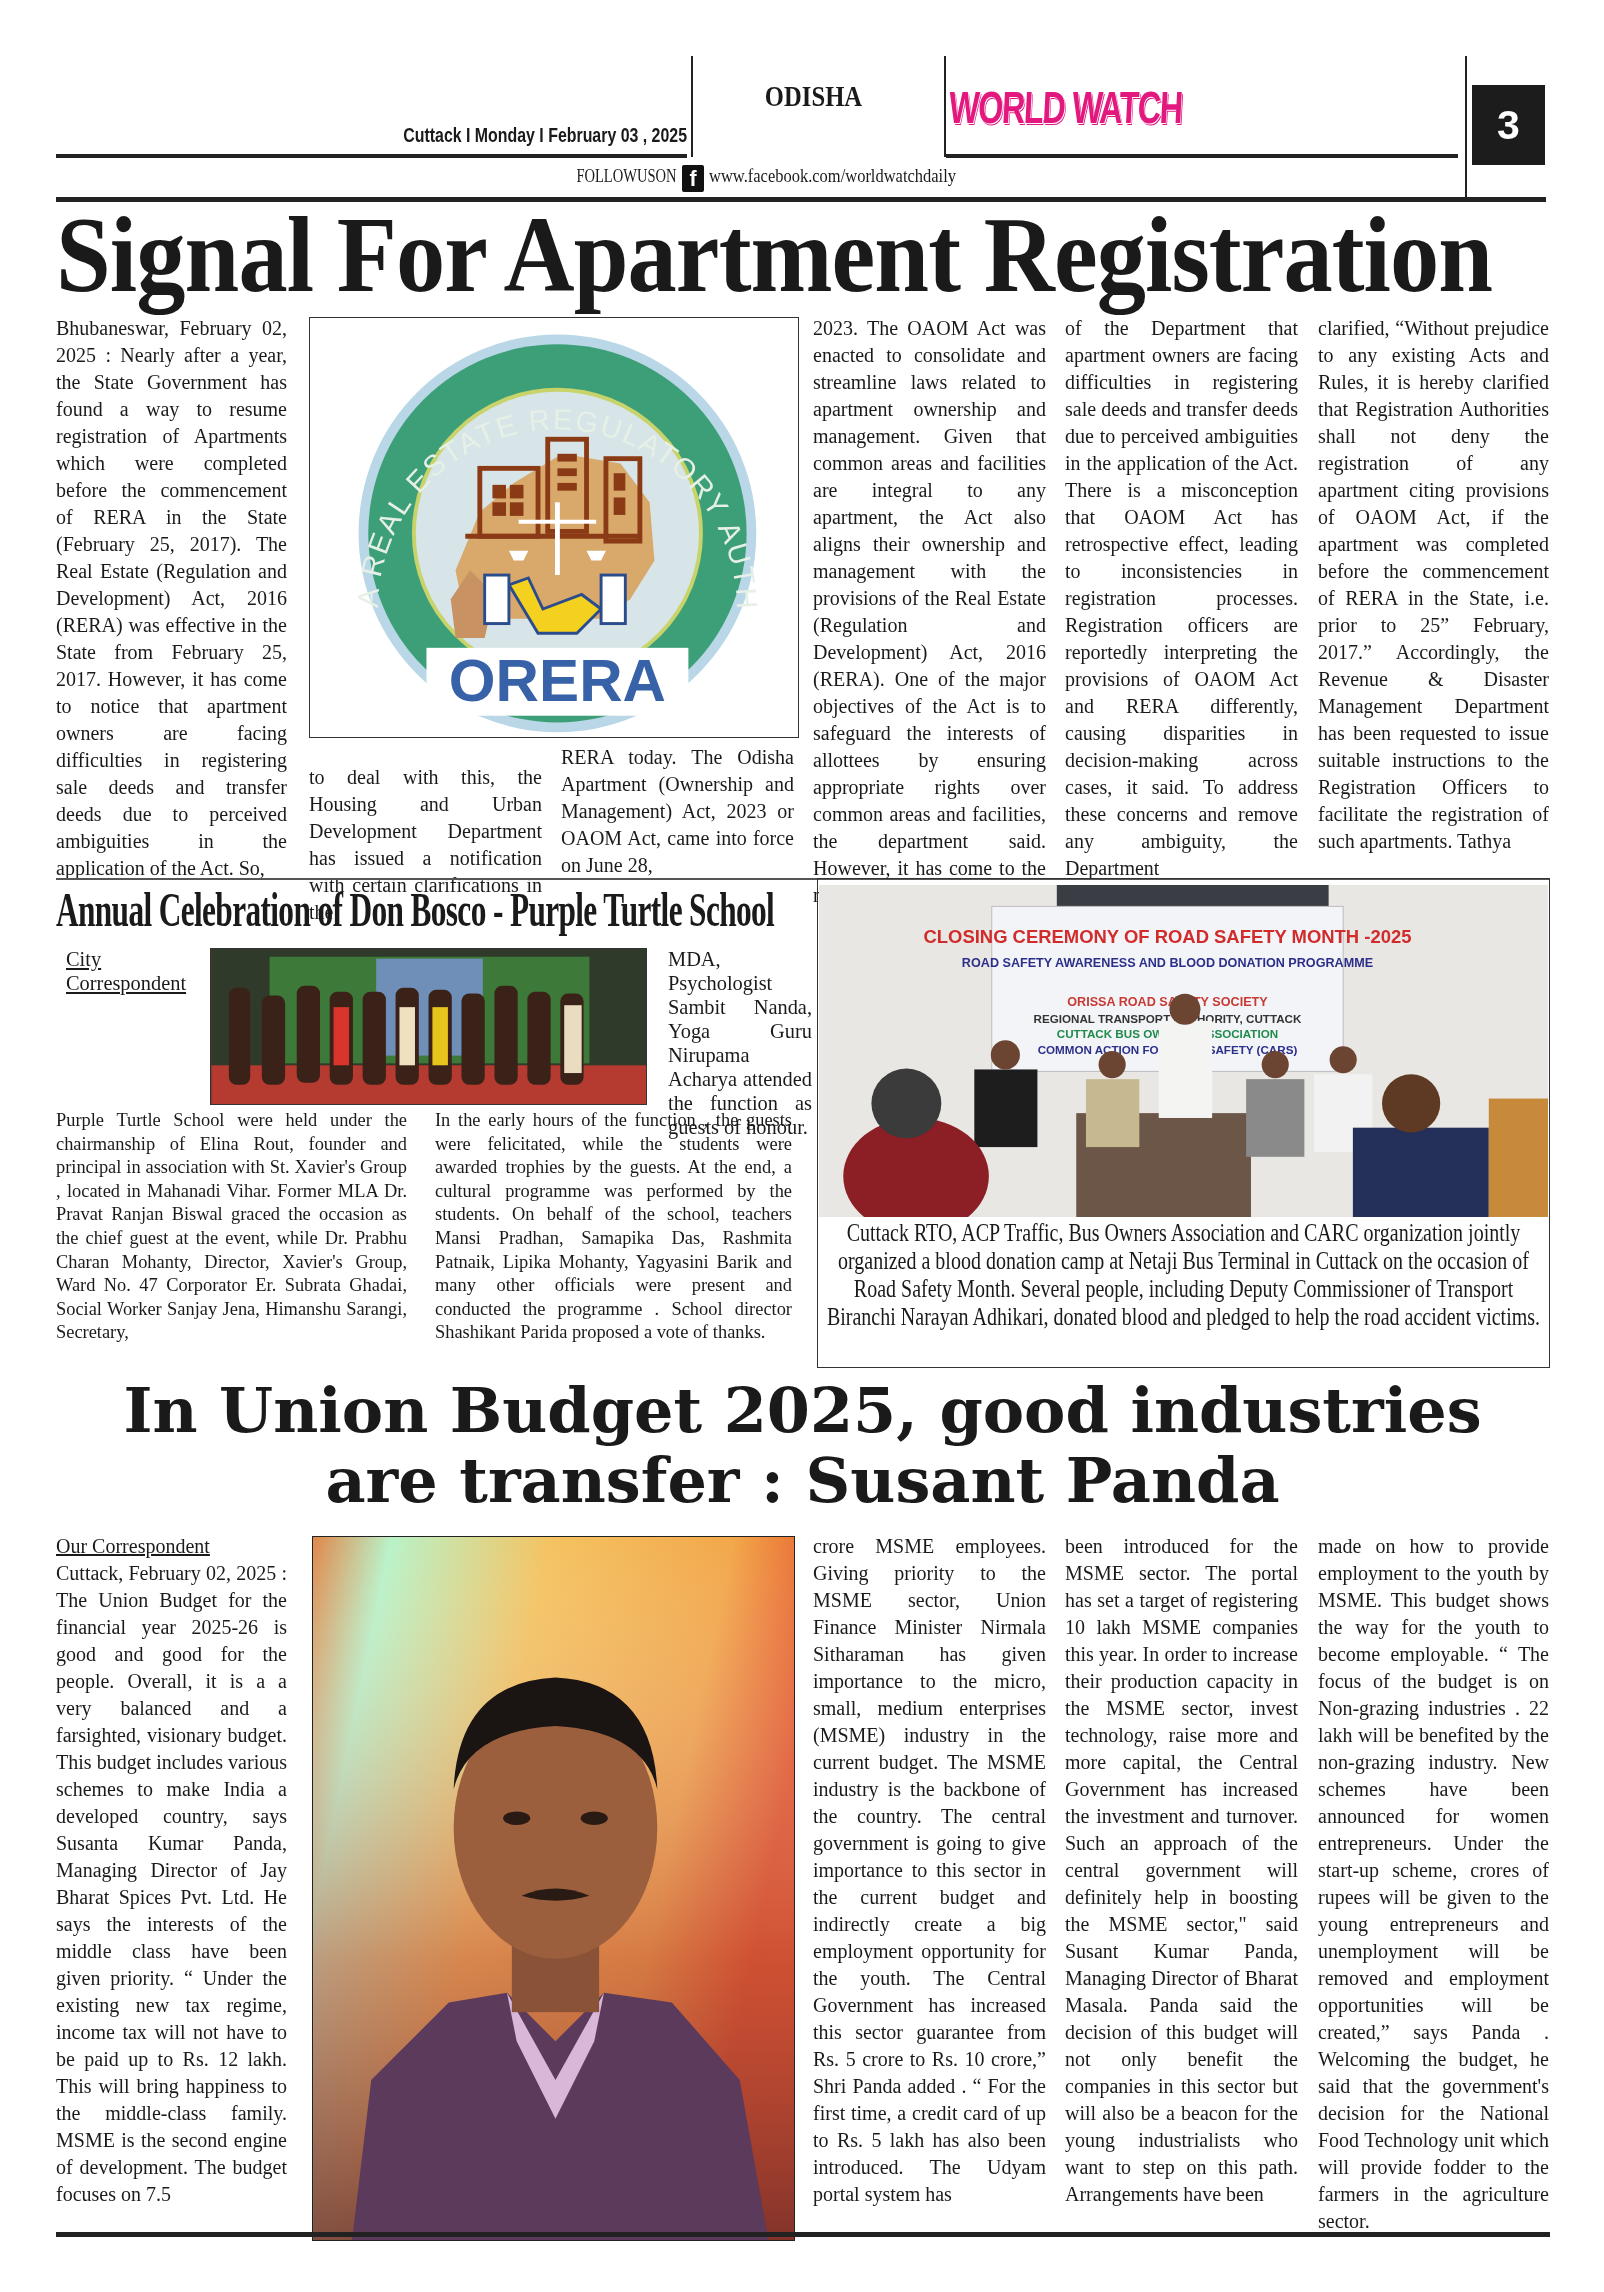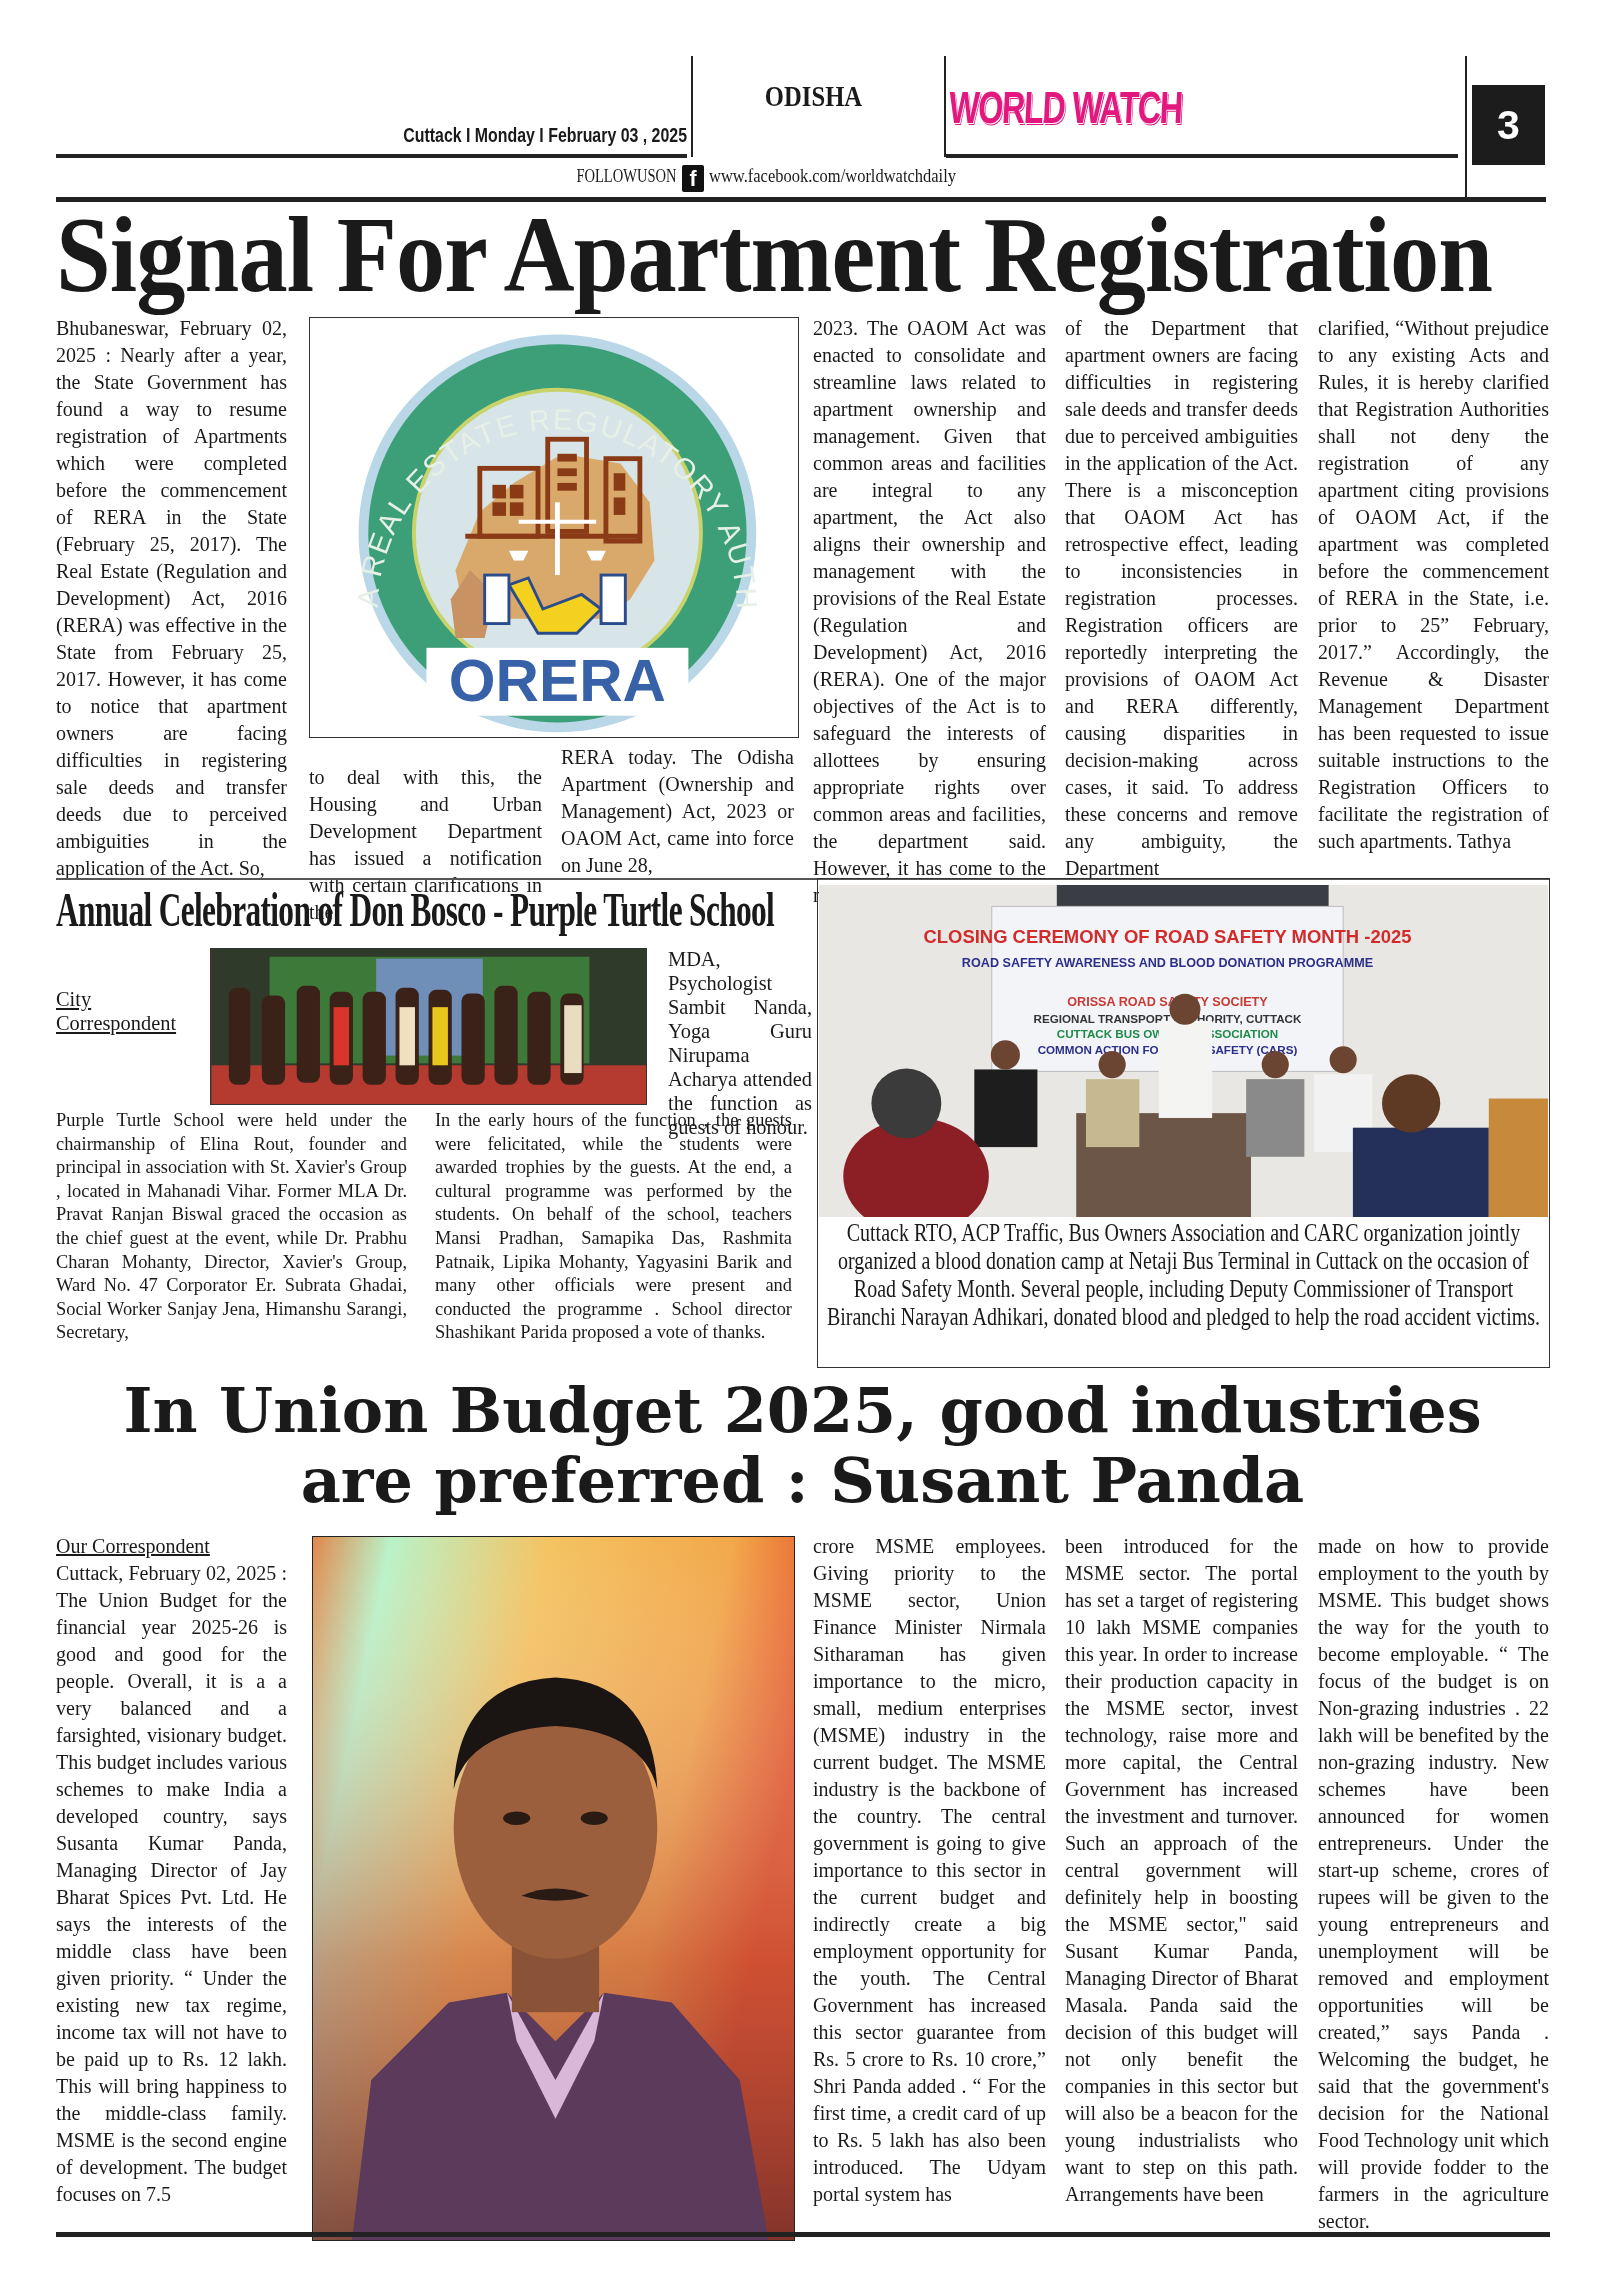--- a/index.html
+++ b/index.html
@@ -113,21 +113,21 @@
 <div class="abs col" style="left:309px;top:764px;width:233px;">to deal with this, the Housing and Urban Development Department has issued a notification with certain clarifications in the</div>
 <div class="abs col" style="left:561px;top:744px;width:233px;">RERA today. The Odisha Apartment (Ownership and Management) Act, 2023 or OAOM Act, came into force on June 28,</div>
 <div class="abs col" style="left:813px;top:315px;width:233px;">2023. The OAOM Act was enacted to consolidate and streamline laws related to apartment ownership and management. Given that common areas and facilities are integral to any apartment, the Act also aligns their ownership and management with the provisions of the Real Estate (Regulation and Development) Act, 2016 (RERA). One of the major objectives of the Act is to safeguard the interests of allottees by ensuring appropriate rights over common areas and facilities, the department said. However, it has come to the notice</div>
 <div class="abs col" style="left:1065px;top:315px;width:233px;">of the Department that apartment owners are facing difficulties in registering sale deeds and transfer deeds due to perceived ambiguities in the application of the Act. There is a misconception that OAOM Act has retrospective effect, leading to inconsistencies in registration processes. Registration officers are reportedly interpreting the provisions of OAOM Act and RERA differently, causing disparities in decision-making across cases, it said. To address these concerns and remove any ambiguity, the Department</div>
 <div class="abs col" style="left:1318px;top:315px;width:231px;">clarified, “Without prejudice to any existing Acts and Rules, it is hereby clarified that Registration Authorities shall not deny the registration of any apartment citing provisions of OAOM Act, if the apartment was completed before the commencement of RERA in the State, i.e. prior to 25” February, 2017.” Accordingly, the Revenue &amp; Disaster Management Department has been requested to issue suitable instructions to the Registration Officers to facilitate the registration of such apartments. Tathya</div>
 
 <div class="abs col-rule"></div>
 
 <div class="abs h2">Annual Celebration of Don Bosco -  Purple Turtle School</div>
 
-<div class="abs cond" style="left:56px;top:947px;width:149px;margin-top:40px;">
+<div class="abs cond" style="left:66px;top:947px;width:149px;">
   <div class="byline">City Correspondent</div>
 </div>
 
 <div class="abs dbphoto">
   <svg width="437" height="157" viewBox="0 0 450 162">
     <rect width="450" height="162" fill="#2f3a2a"></rect>
     <rect x="60" y="8" width="330" height="110" fill="#3d7a3a"></rect>
     <rect x="170" y="10" width="110" height="100" fill="#6f8fb8"></rect>
     <rect x="0" y="120" width="450" height="42" fill="#b53a2f"></rect>
     <g fill="#3a2218">
@@ -182,21 +182,21 @@
     <circle cx="90" cy="225" r="36" fill="#3b3b3b"></circle>
     <rect x="550" y="250" width="140" height="92" fill="#243059"></rect>
     <circle cx="610" cy="225" r="30" fill="#5e3a25"></circle>
     <rect x="690" y="220" width="61" height="122" fill="#c78a3a"></rect>
   </svg>
 </div>
 <div class="abs rscap">Cuttack RTO, ACP Traffic, Bus Owners Association and CARC organization jointly organized a blood donation camp at Netaji Bus Terminal in Cuttack on the occasion of Road Safety Month. Several people, including Deputy Commissioner of Transport Biranchi Narayan Adhikari, donated blood and pledged to help the road accident victims.</div>
 
 <div class="abs h3">
   <div>In Union Budget 2025, good industries</div>
-  <div>are preferred : Susant Panda</div>
+  <div>are transfer : Susant Panda</div>
 </div>
 
 <div class="abs col" style="left:56px;top:1533px;width:231px;">
   <div class="byline">Our Correspondent</div>
   <div>Cuttack, February 02, 2025 :  The Union Budget for the financial year 2025-26 is good and good for the people. Overall, it is a  a very balanced and a farsighted, visionary budget. This budget includes various schemes to make India a developed country, says Susanta Kumar Panda, Managing Director of Jay Bharat Spices Pvt. Ltd. He says the interests of the middle class have been given priority. “ Under the existing new tax regime, income tax will not have to be paid up to Rs. 12 lakh. This will bring happiness to the middle-class family. MSME is the second engine of development. The budget focuses on 7.5</div>
 </div>
 
 <div class="abs portrait">
   <svg width="483" height="705" viewBox="0 0 498 727">
     <defs>

